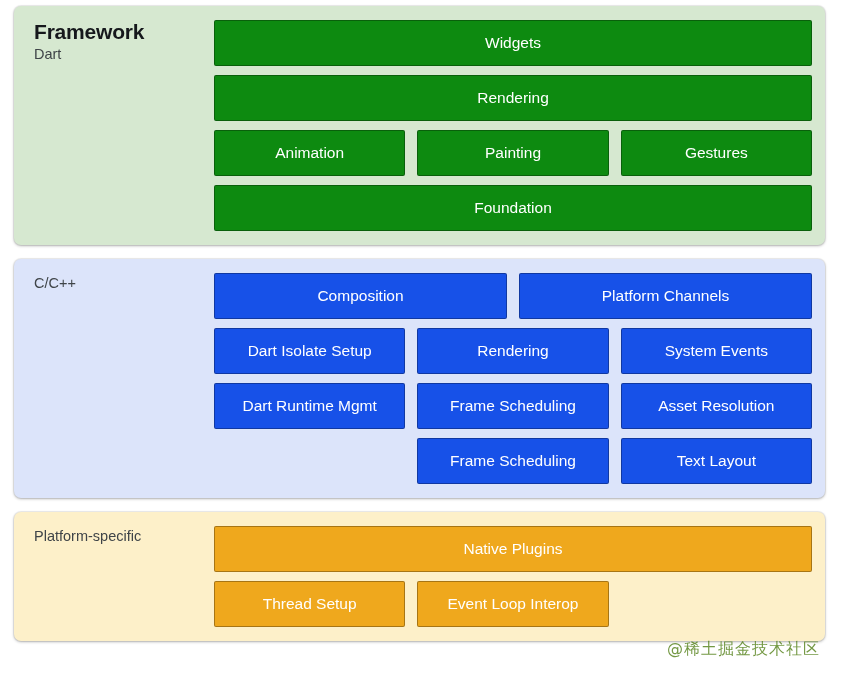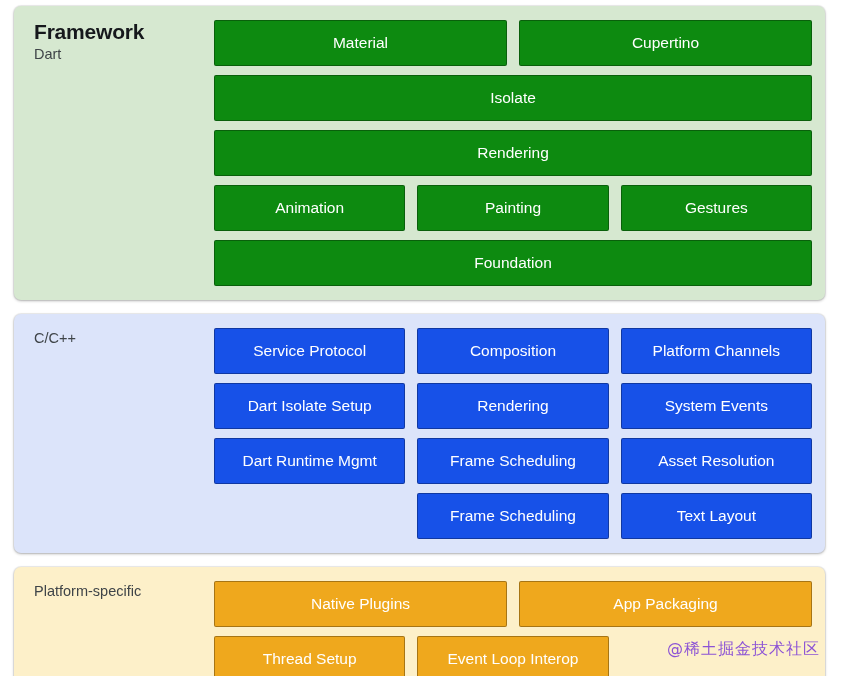--- a/index.html
+++ b/index.html
@@ -104,66 +104,61 @@
   .c2 { flex: 1 1 0; }
   .c3 { flex: 1 1 0; }
   .full { flex: 1 1 100%; }
   .half { flex: 1 1 0; }
 
   .watermark {
     position: absolute;
     right: 32px;
     bottom: 16px;
     font-size: 16px;
-    color: #6d28d9;
+    color: #4d7c0f;
     opacity: 0.78;
     letter-spacing: 1px;
     font-family: "DejaVu Sans", sans-serif;
     pointer-events: none;
     user-select: none;
   }
 </style>
 </head>
 <body>
 
 <div id="diagram">
 
   <div class="layer layer-framework">
       <div class="layer-label">
         <div class="layer-title">Framework</div>
         <div class="layer-sub">Dart</div>
       </div>
       <div class="layer-body">
         <div class="row">
-          <div class="cell half">Material</div>
-          <div class="cell half">Cupertino</div>
-        </div>
-        <div class="row">
-          <div class="cell full">Isolate</div>
+          <div class="cell full">Widgets</div>
         </div>
         <div class="row">
           <div class="cell full">Rendering</div>
         </div>
         <div class="row">
           <div class="cell c1">Animation</div>
           <div class="cell c2">Painting</div>
           <div class="cell c3">Gestures</div>
         </div>
         <div class="row">
           <div class="cell full">Foundation</div>
         </div>
       </div>
     </div>
     <div class="layer layer-engine">
       <div class="layer-label">
         <div class="layer-sub">C/C++</div>
       </div>
       <div class="layer-body">
         <div class="row">
-          <div class="cell c1">Service Protocol</div>
           <div class="cell c2">Composition</div>
           <div class="cell c3">Platform Channels</div>
         </div>
         <div class="row">
           <div class="cell c1">Dart Isolate Setup</div>
           <div class="cell c2">Rendering</div>
           <div class="cell c3">System Events</div>
         </div>
         <div class="row">
           <div class="cell c1">Dart Runtime Mgmt</div>
@@ -177,21 +172,20 @@
         </div>
       </div>
     </div>
     <div class="layer layer-embedder">
       <div class="layer-label">
         <div class="layer-sub">Platform-specific</div>
       </div>
       <div class="layer-body">
         <div class="row">
           <div class="cell c2">Native Plugins</div>
-          <div class="cell c3">App Packaging</div>
         </div>
         <div class="row">
           <div class="cell c1">Thread Setup</div>
           <div class="cell c2">Event Loop Interop</div>
           <div class="cell c3 empty"></div>
         </div>
       </div>
     </div>
     <div class="watermark">@稀土掘金技术社区</div>
 </div>

